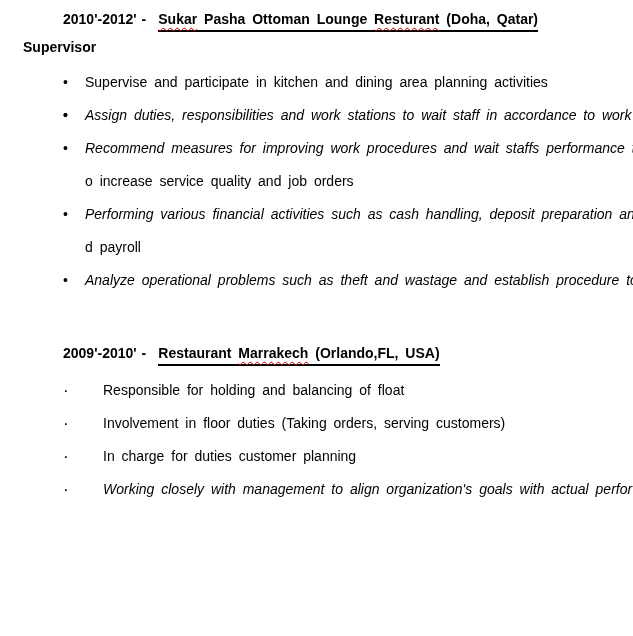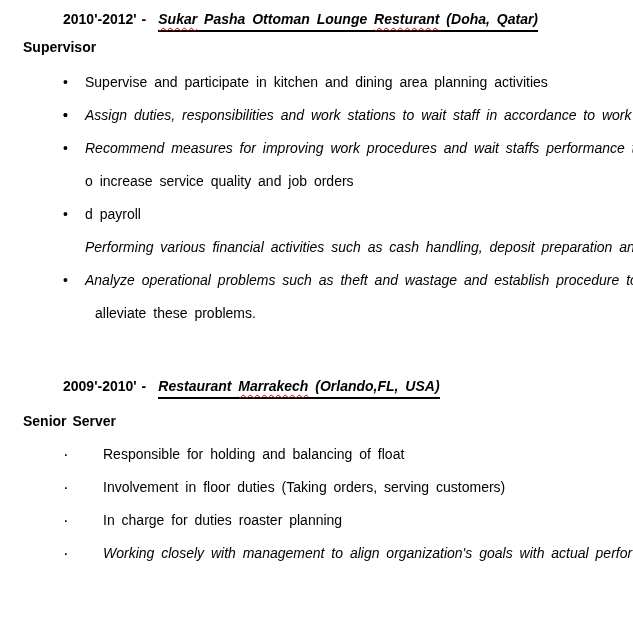--- a/index.html
+++ b/index.html
@@ -19,21 +19,20 @@
     line-height: 18px;
     white-space: nowrap;
     word-spacing: 3px;
   }
   .job-dates { display: inline-block; margin-left: 40px; }
   .sep { display: inline-block; margin: 0 12px 0 5px; }
   .employer {
     display: inline-block;
     border-bottom: 2px solid #000000;
     padding-bottom: 2px;
-    font-style: italic;
   }
   .misspelled {
     text-decoration: underline;
     text-decoration-style: wavy;
     text-decoration-color: #c00000;
     text-decoration-thickness: 1px;
     text-underline-offset: 3px;
   }
   .job-title {
     font-weight: bold;
@@ -87,48 +86,46 @@
         <span class="bullet">•</span>
         <div class="line full">Assign duties, responsibilities and work stations to wait staff in accordance to work</div>
       </div>
       <div class="bullet-item">
         <span class="bullet">•</span>
         <div class="line full">Recommend measures for improving work procedures and wait staffs performance t</div>
         <div class="line">o increase service quality and job orders</div>
       </div>
       <div class="bullet-item">
         <span class="bullet">•</span>
+        <div class="line full">Performing various financial activities such as cash handling, deposit preparation an</div>
         <div class="line">d payroll</div>
-        <div class="line full">Performing various financial activities such as cash handling, deposit preparation an</div>
       </div>
       <div class="bullet-item">
         <span class="bullet">•</span>
         <div class="line full">Analyze operational problems such as theft and wastage and establish procedure to</div>
-        <div class="line cont-indent">alleviate these problems.</div>
       </div>
     </div>
   </section>
 
   <section class="section2">
     <div class="job-header"><span class="job-dates">2009'-2010'</span><span class="sep">-</span><span class="employer"><span>Restaurant </span><span class="misspelled">Marrakech</span><span> (Orlando,FL, USA)</span></span></div>
 
-    <div class="job-title">Senior Server</div>
 
     <div class="bullet-list list2">
       <div class="bullet-item">
         <span class="bullet">·</span>
         <div class="line">Responsible for holding and balancing of float</div>
       </div>
       <div class="bullet-item">
         <span class="bullet">·</span>
         <div class="line">Involvement in floor duties (Taking orders, serving customers)</div>
       </div>
       <div class="bullet-item">
         <span class="bullet">·</span>
-        <div class="line">In charge for duties roaster planning</div>
+        <div class="line">In charge for duties customer planning</div>
       </div>
       <div class="bullet-item">
         <span class="bullet">·</span>
         <div class="line full">Working closely with management to align organization's goals with actual perfor</div>
       </div>
     </div>
   </section>
 
 </div>
 

